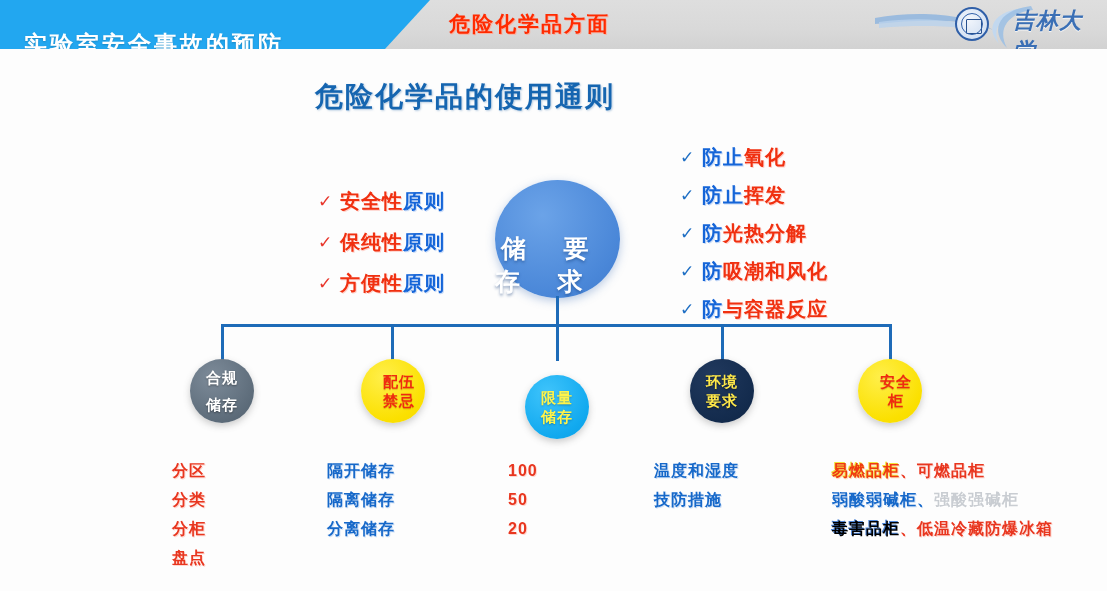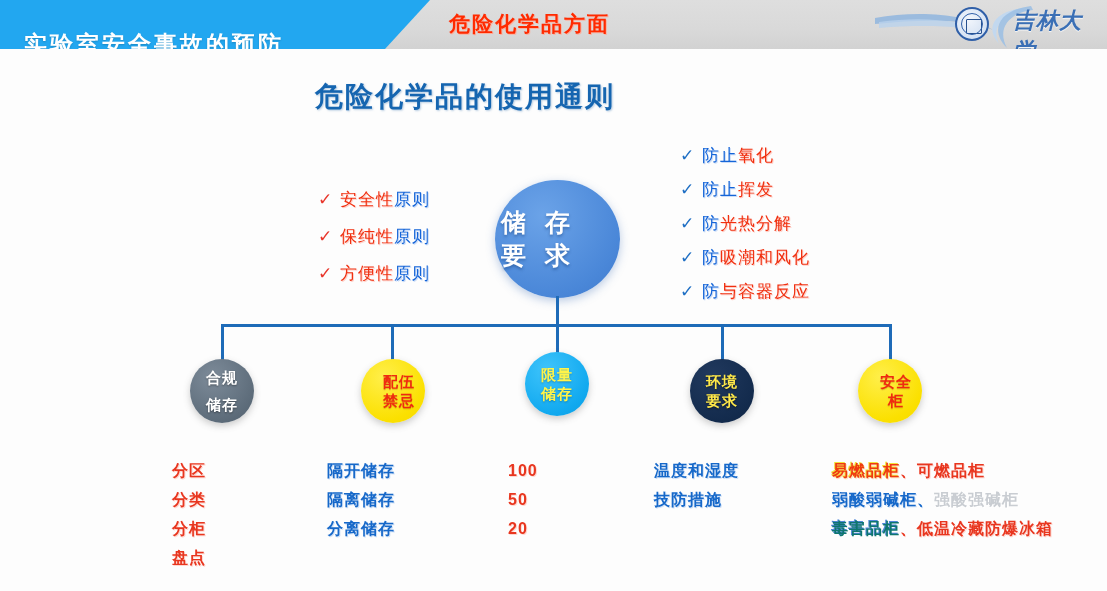--- a/index.html
+++ b/index.html
@@ -48,35 +48,35 @@
   .main-title{position:absolute;left:0;top:78px;width:930px;text-align:center;
               font-size:28px;font-weight:bold;color:#1565b0;letter-spacing:2px;
               text-shadow:1px 1px 2px rgba(120,160,200,.55);}
 
   
   .bullets{position:absolute;}
   .bullets .row{display:flex;align-items:center;}
   .tick{display:inline-block;width:22px;font-size:17px;font-weight:bold;line-height:1;}
   .tick.red{color:#e8362b;}
   .tick.blue{color:#1f6fc4;}
-  .btext{font-size:17px;font-weight:normal;letter-spacing:1px;white-space:nowrap;}
+  .btext{font-size:20px;font-weight:bold;letter-spacing:1px;white-space:nowrap;}
   .seg-red{color:#f03010;text-shadow:1px 1px 0 rgba(255,190,180,.7);}
   .seg-blue{color:#1565d8;text-shadow:1px 1px 0 rgba(180,205,245,.7);}
 
   #left-bullets{left:318px;top:188px;}
   #left-bullets .row{margin-bottom:14px;}
   #right-bullets{left:680px;top:144px;}
   #right-bullets .row{margin-bottom:11px;}
 
   
   .center-circle{position:absolute;left:495px;top:180px;width:125px;height:118px;
                  border-radius:50%;
                  background:radial-gradient(circle at 38% 30%,#6ba3e8,#4a87d8 70%,#3f79cc);
                  box-shadow:0 3px 10px rgba(60,110,180,.35);
-                 display:flex;flex-direction:column;align-items:flex-start;justify-content:center;}
+                 display:flex;align-items:flex-end;justify-content:center;}
   .center-circle span{color:#ffffff;font-size:25px;font-weight:bold;letter-spacing:6px;
                       line-height:33px;text-indent:6px;
                       text-shadow:0 2px 3px rgba(20,60,120,.45);}
 
   
   .conn{position:absolute;background:#1e6bb8;}
 
   
   .node{position:absolute;width:64px;height:64px;border-radius:50%;
         display:flex;flex-direction:column;align-items:center;justify-content:center;
@@ -92,21 +92,21 @@
   .node.navy{background:radial-gradient(circle at 35% 28%,#21395e,#132b4d 70%,#0f2443);}
   .node.navy span{color:#ffe94a;text-shadow:0 1px 2px rgba(0,0,0,.5);}
 
   
   .col{position:absolute;}
   .col .item{font-size:16px;font-weight:bold;line-height:29px;white-space:nowrap;letter-spacing:1px;}
   .c-red{color:#e8361f;text-shadow:1px 1px 0 rgba(255,195,185,.65);}
   .c-blue{color:#1668c9;text-shadow:1px 1px 0 rgba(185,210,245,.65);}
   .c-faded{color:#c9cdd2;text-shadow:1px 1px 0 rgba(255,255,255,.9);}
   .c-yelred{color:#ef3a10;text-shadow:-1px -1px 0 #f2e23a,1px 1px 0 rgba(255,200,120,.5);}
-  .c-bluered{color:#0f766e;text-shadow:-1px -1px 0 #4f86d8;}
+  .c-bluered{color:#000000;text-shadow:-1px -1px 0 #4f86d8;}
 </style>
 </head>
 <body>
 
 <div class="slide">
 
   <div class="header">
     <div class="header-blue"></div>
     <div class="header-title">实验室安全事故的预防</div>
     <div class="header-sub">危险化学品方面</div>
@@ -179,21 +179,21 @@
   <div class="conn" style="left:889px;top:324px;width:3px;height:37px;"></div>
 
   <div class="node gray" style="left:190px;top:359px;gap:8px;">
     <span>合规</span>
     <span>储存</span>
   </div>
   <div class="node yellow" style="left:361px;top:359px;">
     <span>配伍</span>
     <span>禁忌</span>
   </div>
-  <div class="node cyan" style="left:525px;top:352px;">
+  <div class="node cyan" style="left:525px;top:375px;">
     <span>限量</span>
     <span>储存</span>
   </div>
   <div class="node navy" style="left:690px;top:359px;">
     <span>环境</span>
     <span>要求</span>
   </div>
   <div class="node yellow" style="left:858px;top:359px;">
     <span>安全</span>
     <span>柜</span>

